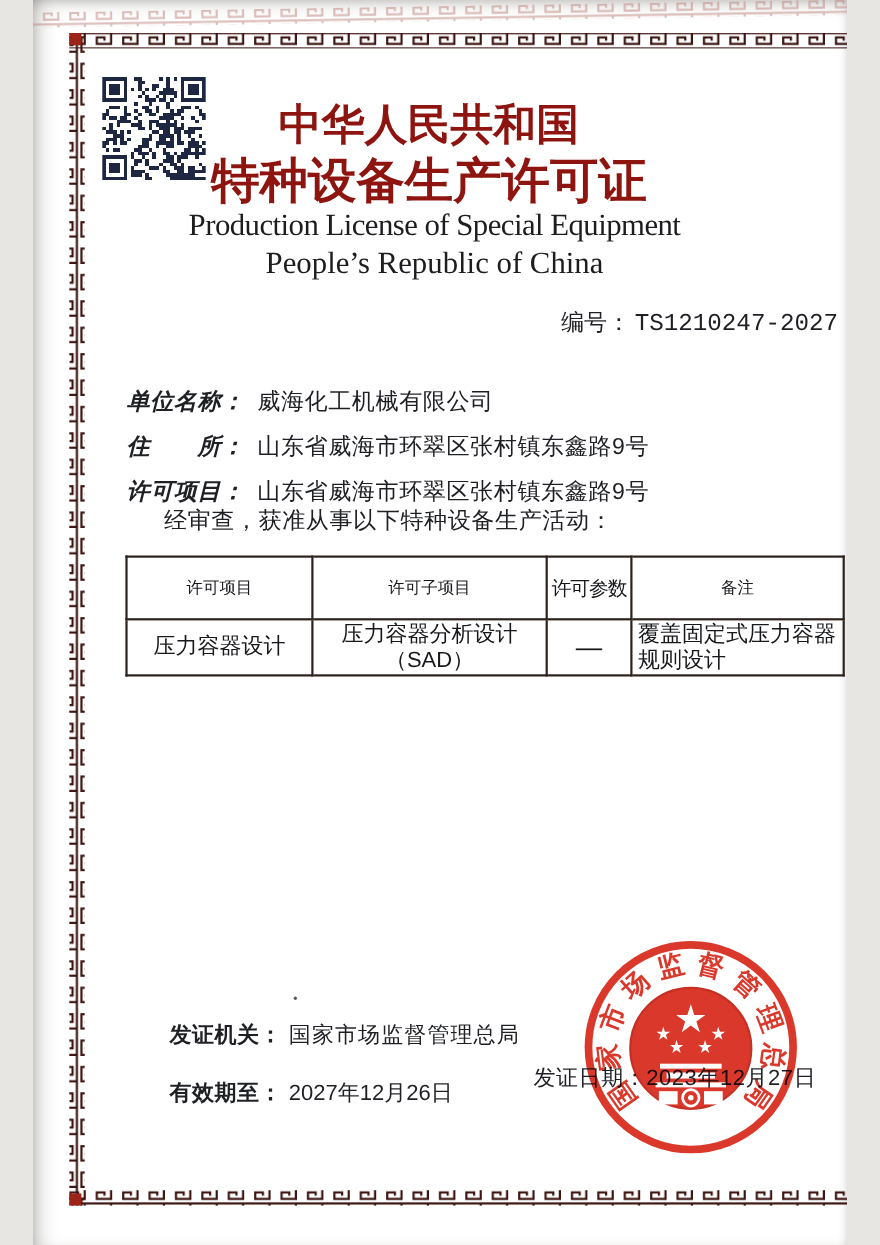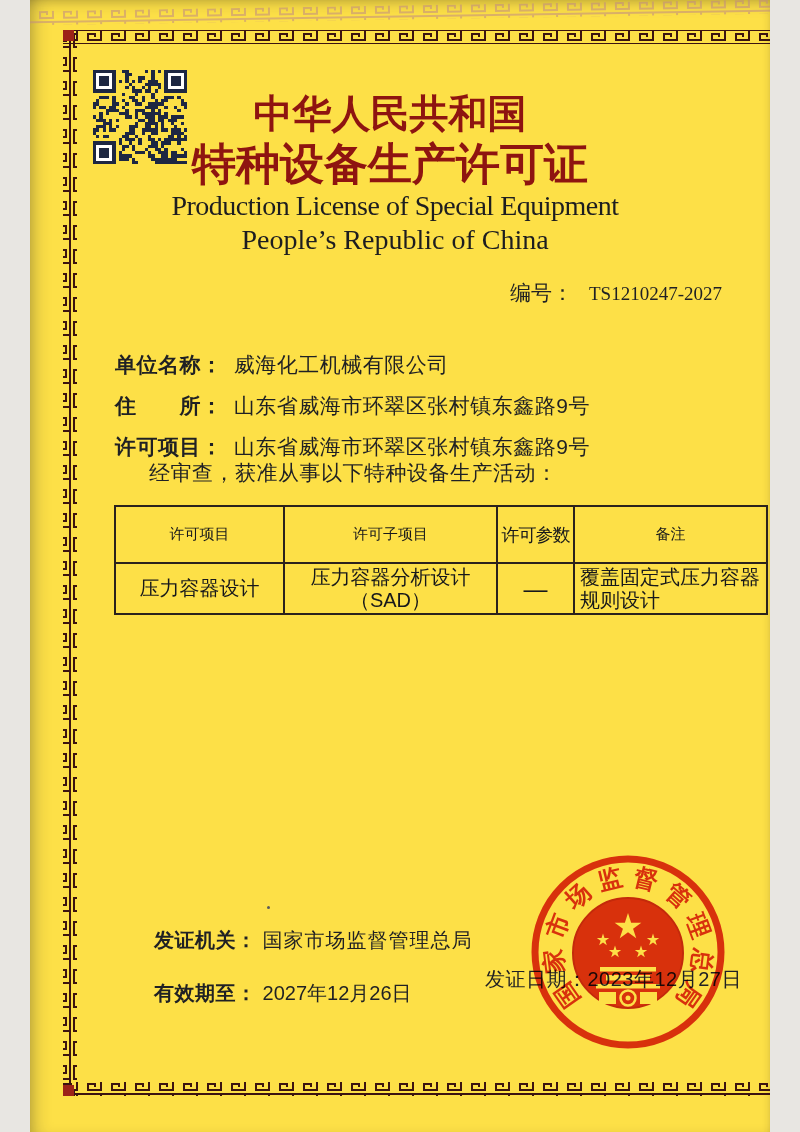--- a/index.html
+++ b/index.html
@@ -1,39 +1,39 @@
 <!DOCTYPE html>
 <html><head>
 <meta charset="utf-8">
 <style>
   html,body{margin:0;padding:0;background:#e8e6e2;}
   .page{
     position:relative;width:740px;height:1132px;margin:0 auto;
-    background:#fde047;overflow:hidden;
+    background:#ffffff;overflow:hidden;
     font-family:"Liberation Sans",sans-serif;color:#1f2024;
     box-shadow:inset 14px 0 20px -14px rgba(40,35,30,.45),
                inset 0 12px 16px -12px rgba(40,35,30,.35),
                inset -6px 0 10px -8px rgba(40,35,30,.25);
   }
   .abs{position:absolute;}
   .border-svg{left:0;top:0;pointer-events:none;}
   .qr{left:63px;top:70px;width:94px;height:94px;}
   .qr svg{display:block;width:94px;height:94px;}
   .title-cn{left:0;right:20px;text-align:center;color:#8e1410;
     font-family:"Liberation Serif",serif;font-weight:bold;}
   .title-cn-1{top:92px;font-size:39px;line-height:44px;}
   .title-cn-2{top:140px;font-size:44px;line-height:50px;}
   .title-en{left:0;right:10px;text-align:center;color:#1d1d20;
     font-family:"Liberation Serif",serif;font-weight:normal;}
   .title-en-1{top:190px;font-size:28px;letter-spacing:-.5px;}
   .title-en-2{top:224px;font-size:28px;}
   .no-line{left:480px;top:279px;font-size:21px;white-space:nowrap;}
-  .no-line .num{font-family:Liberation Serif, serif;font-size:19px;margin-left:16px;letter-spacing:0;}
+  .no-line .num{font-family:Liberation Mono, monospace;font-size:22px;margin-left:4px;letter-spacing:0;}
   .field-row{left:85px;font-size:21px;white-space:nowrap;}
-  .field-label{display:inline-block;width:113px;font-weight:bold;letter-spacing:.5px;}
+  .field-label{display:inline-block;width:113px;font-weight:bold;letter-spacing:.5px;font-style:italic;}
   .field-value{letter-spacing:.5px;}
   .intro{left:119px;top:459px;font-size:21px;letter-spacing:.5px;}
   .lic-table{left:84px;top:505px;border-collapse:collapse;table-layout:fixed;width:652px;
     font-size:20px;color:#17181b;}
   .lic-table th,.lic-table td{border:2px solid #2b221d;padding:0 3px;font-weight:normal;}
   .lic-table th{height:31px;font-size:15px;text-align:center;}
   .lic-table th.c2{font-size:18px;letter-spacing:-1px;padding:12px 1px;}
   .lic-table td{height:49px;text-align:center;vertical-align:middle;line-height:23px;}
   .lic-table td.c1{white-space:pre-line;margin-top:42px;}
   .lic-table td.c2{font-size:24px;}

